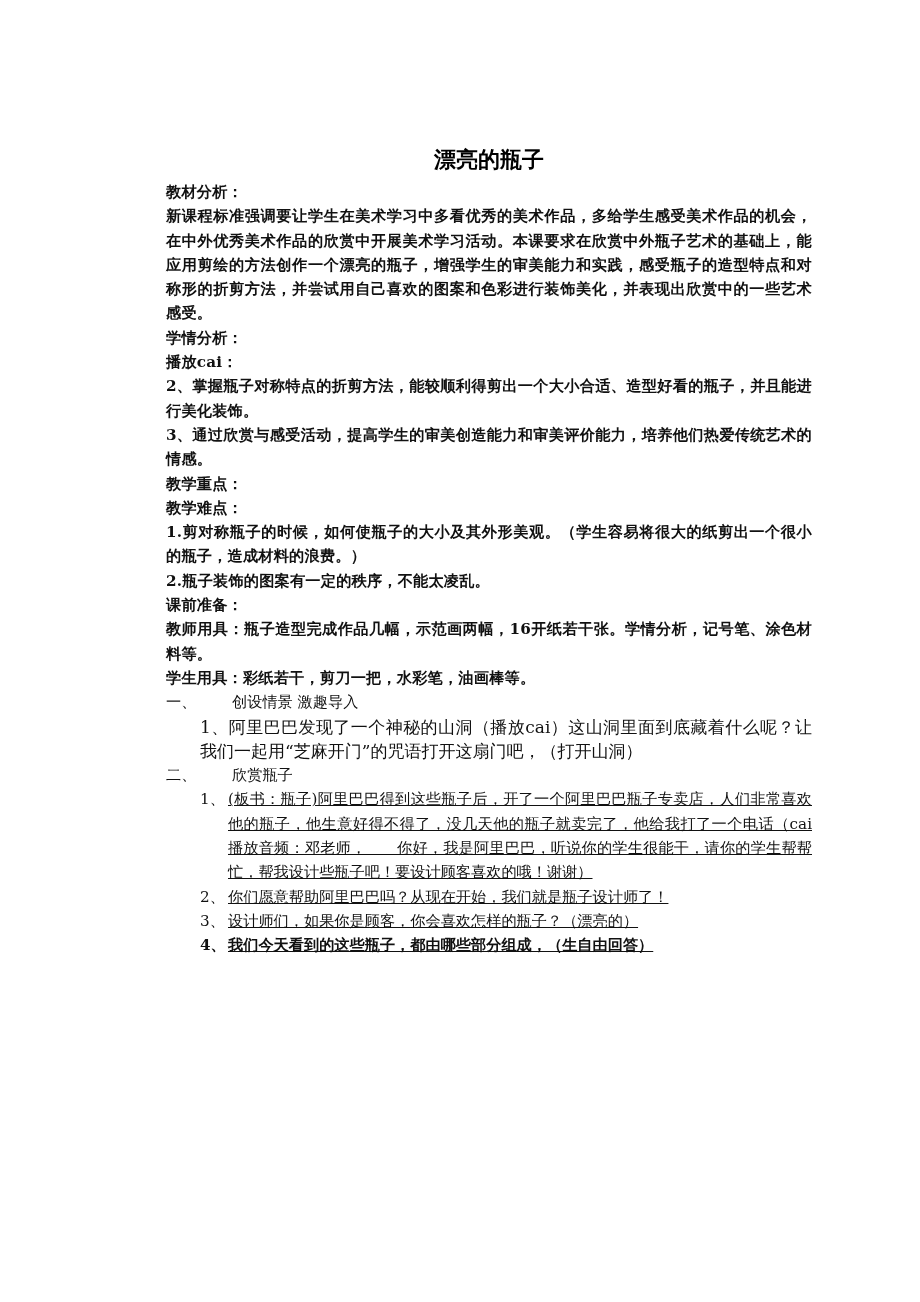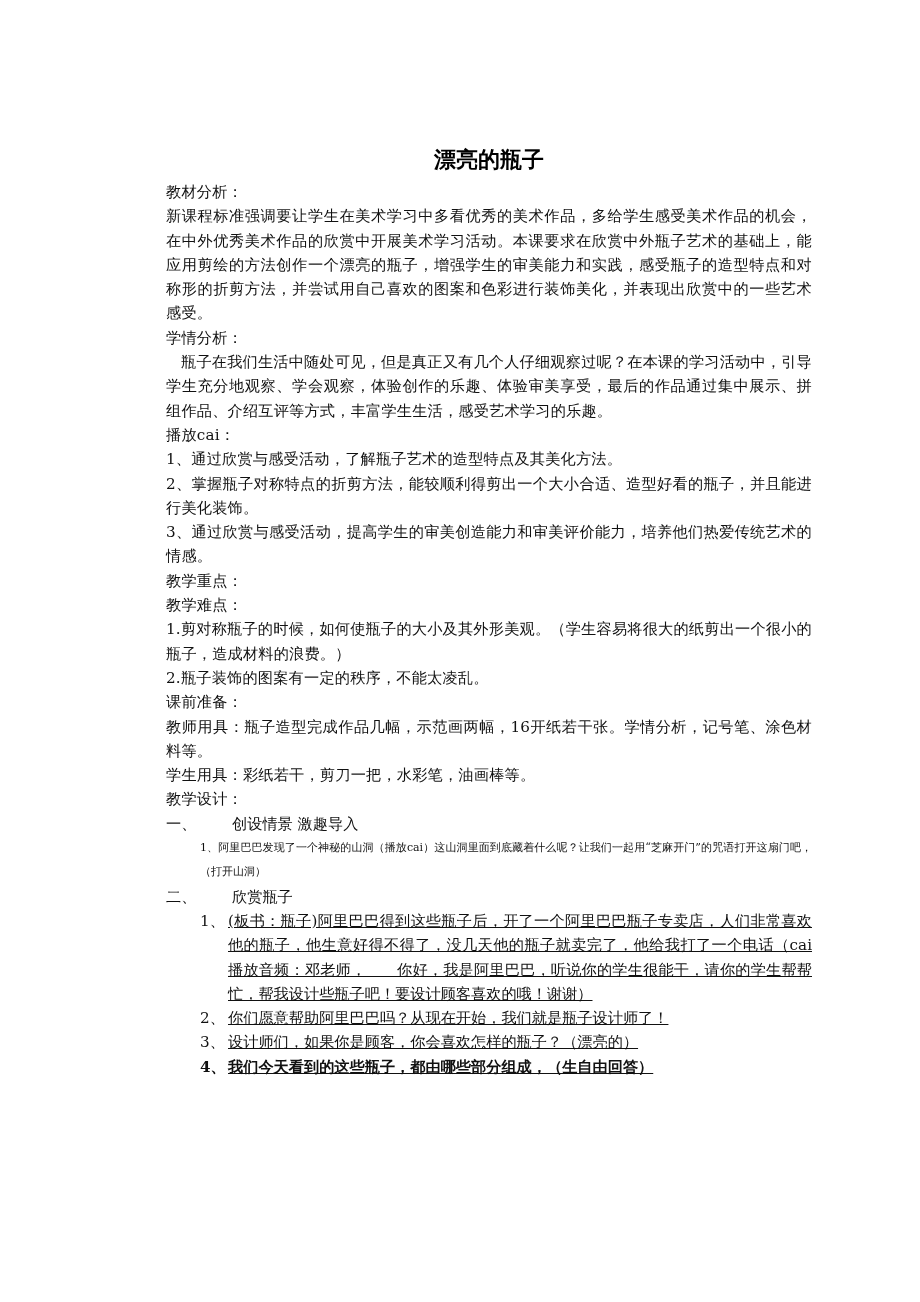--- a/index.html
+++ b/index.html
@@ -1,58 +1,55 @@
 <!DOCTYPE html>
 <html><head>
 <meta charset="utf-8">
 <style>
   html, body { margin: 0; padding: 0; background: #ffffff; }
   body { width: 920px; height: 1302px; position: relative; overflow: hidden;
          font-family: "DejaVu Serif", "Liberation Serif", serif; color: #111; }
   .page { position: absolute; left: 138px; top: 146px; width: 646px; margin-left: 28px; }
   .title { text-align: center; font-family: "DejaVu Sans", "Liberation Sans", sans-serif;
            font-weight: bold; font-size: 22px; line-height: 28px; height: 32px; margin-bottom: 2px; color: #000; }
-  .p { font-size: 15.2px; line-height: 24.3px; margin: 0; text-align: justify; letter-spacing: 0.2px; }
+  .p { font-size: 15.2px; line-height: 24.3px; margin: 0; text-align: justify; letter-spacing: 0.2px; font-weight: bold; }
   .indent1 { text-indent: 15px; }
   .sec { display: flex; font-size: 15.2px; line-height: 24.3px; }
   .sec .num { width: 66px; flex: none; }
-  .l2 { padding-left: 34px; font-size: 11px; line-height: 24.3px; text-align: justify; }
+  .l2 { padding-left: 34px; font-size: 17px; line-height: 24.3px; text-align: justify; }
   .l3 { display: flex; padding-left: 34px; font-size: 15.2px; line-height: 24.3px; }
   .l3 .num { width: 28px; flex: none; }
   .l3 .txt { flex: 1; text-align: justify; text-decoration: underline; }
   .bold { font-weight: bold; }
 </style>
 </head>
 <body>
 
 <div class="page">
   <div class="title">漂亮的瓶子</div>
 
   <p class="p">教材分析：</p>
   <p class="p">新课程标准强调要让学生在美术学习中多看优秀的美术作品，多给学生感受美术作品的机会，在中外优秀美术作品的欣赏中开展美术学习活动。本课要求在欣赏中外瓶子艺术的基础上，能应用剪绘的方法创作一个漂亮的瓶子，增强学生的审美能力和实践，感受瓶子的造型特点和对称形的折剪方法，并尝试用自己喜欢的图案和色彩进行装饰美化，并表现出欣赏中的一些艺术感受。</p>
 
   <p class="p">学情分析：</p>
-  <p class="p indent1">瓶子在我们生活中随处可见，但是真正又有几个人仔细观察过呢？在本课的学习活动中，引导学生充分地观察、学会观察，体验创作的乐趣、体验审美享受，最后的作品通过集中展示、拼组作品、介绍互评等方式，丰富学生生活，感受艺术学习的乐趣。</p>
 
   <p class="p">播放cai：</p>
-  <p class="p">1、通过欣赏与感受活动，了解瓶子艺术的造型特点及其美化方法。</p>
   <p class="p">2、掌握瓶子对称特点的折剪方法，能较顺利得剪出一个大小合适、造型好看的瓶子，并且能进行美化装饰。</p>
   <p class="p">3、通过欣赏与感受活动，提高学生的审美创造能力和审美评价能力，培养他们热爱传统艺术的情感。</p>
 
   <p class="p">教学重点：</p>
 
   <p class="p">教学难点：</p>
   <p class="p">1.剪对称瓶子的时候，如何使瓶子的大小及其外形美观。（学生容易将很大的纸剪出一个很小的瓶子，造成材料的浪费。）</p>
   <p class="p">2.瓶子装饰的图案有一定的秩序，不能太凌乱。</p>
 
   <p class="p">课前准备：</p>
   <p class="p">教师用具：瓶子造型完成作品几幅，示范画两幅，16开纸若干张。学情分析，记号笔、涂色材料等。</p>
   <p class="p">学生用具：彩纸若干，剪刀一把，水彩笔，油画棒等。</p>
 
-  <p class="p">教学设计：</p>
 
   <div class="sec">
     <span class="num">一、</span>
     <span>创设情景 激趣导入</span>
   </div>
   <div class="l2">1、阿里巴巴发现了一个神秘的山洞（播放cai）这山洞里面到底藏着什么呢？让我们一起用“芝麻开门”的咒语打开这扇门吧，（打开山洞）</div>
 
   <div class="sec">
     <span class="num">二、</span>
     <span>欣赏瓶子</span>

